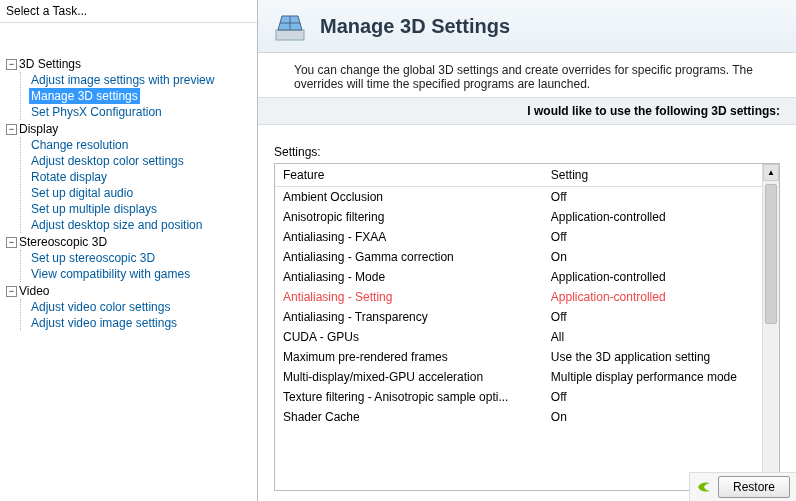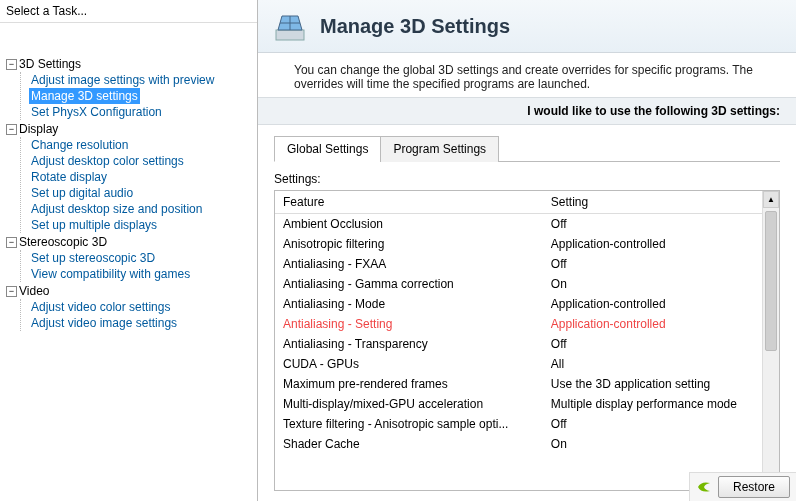--- a/index.html
+++ b/index.html
@@ -65,22 +65,22 @@
         <div class="tree-node">
           <div class="tree-row">
             <span class="toggle">−</span>
             <span class="tree-label">Display</span>
           </div>
           <div class="tree-children">
             <div><span class="tree-link">Change resolution</span></div>
             <div><span class="tree-link">Adjust desktop color settings</span></div>
             <div><span class="tree-link">Rotate display</span></div>
             <div><span class="tree-link">Set up digital audio</span></div>
+            <div><span class="tree-link">Set up multiple displays</span></div>
             <div><span class="tree-link">Adjust desktop size and position</span></div>
-            <div><span class="tree-link">Set up multiple displays</span></div>
           </div>
         </div>
         <div class="tree-node">
           <div class="tree-row">
             <span class="toggle">−</span>
             <span class="tree-label">Stereoscopic 3D</span>
           </div>
           <div class="tree-children">
             <div><span class="tree-link">Set up stereoscopic 3D</span></div>
             <div><span class="tree-link">View compatibility with games</span></div>
@@ -110,24 +110,20 @@
           </svg>
       </span>
       <div class="page-title">Manage 3D Settings</div>
     </div>
 
     <div class="subtext">You can change the global 3D settings and create overrides for specific programs. The overrides will time the specified programs are launched.</div>
 
     <div class="section-bar">I would like to use the following 3D settings:</div>
 
     <div class="panel-body">
-      <div class="tabs" id="tabs">
-          <div class="tab active">Global Settings</div>
-          <div class="tab">Program Settings</div>
-        </div>
       <div class="settings-label">Settings:</div>
 
       <div class="table-wrap">
         <div class="table-scroll">
           <table>
             <thead>
               <tr>
                 <th class="col-feature">Feature</th>
                 <th class="col-setting">Setting</th>
               </tr>

